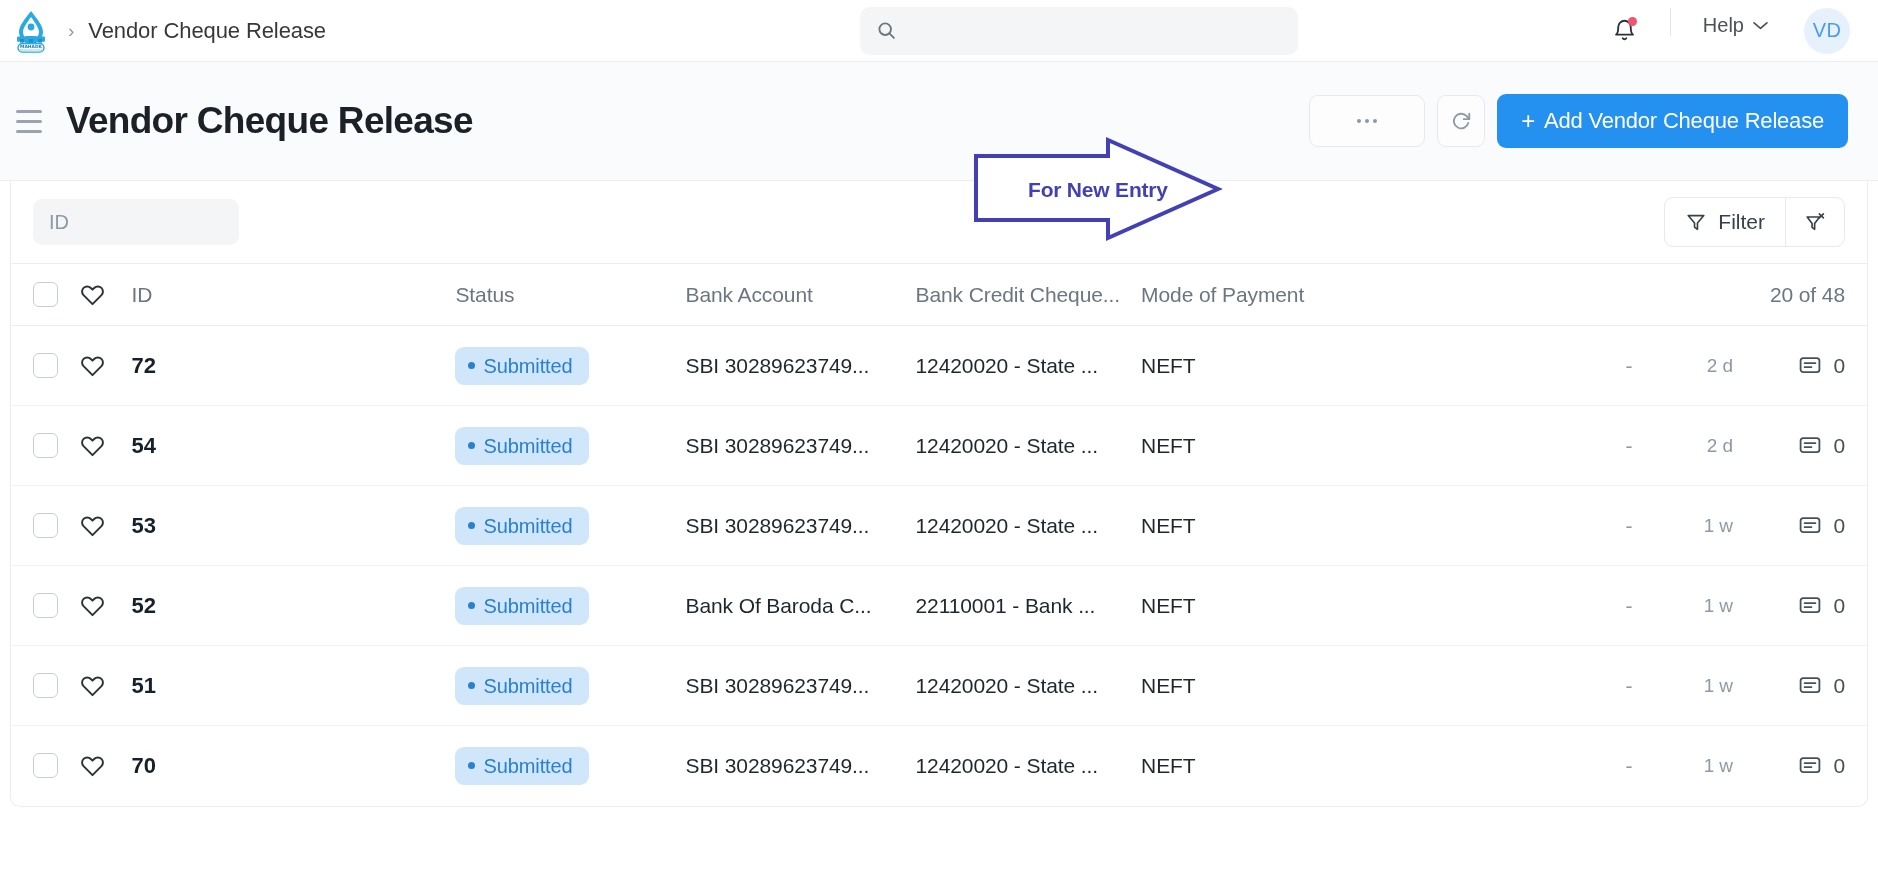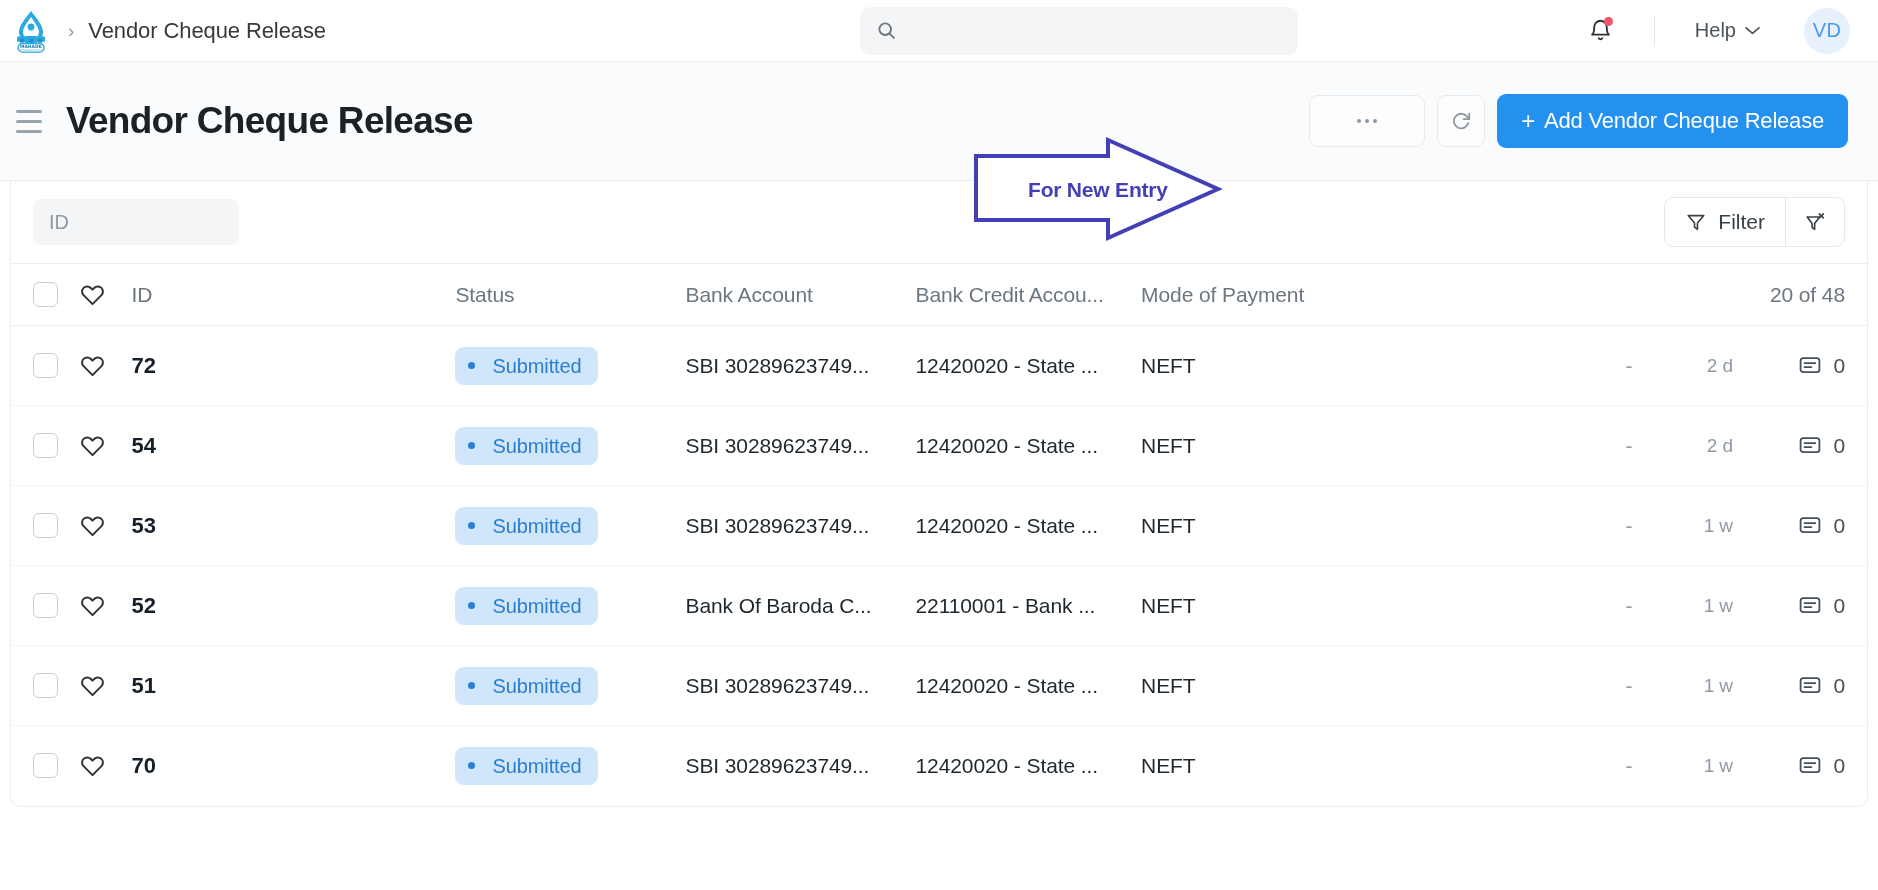--- a/index.html
+++ b/index.html
@@ -60,22 +60,22 @@
     font-family: "Liberation Sans", sans-serif;
     font-size: 20px;
     color: #687178;
     width: 100%;
   }
   .nav-search-input::placeholder { color: #77828b; opacity: 1; }
 
   .nav-right {
     margin-left: auto;
     display: flex;
-    align-items: center;
-    gap: 12px;
+    align-items: flex-start;
+    gap: 4px;
   }
   .bell-wrap {
     width: 46px; height: 46px;
     display: flex; align-items: center; justify-content: center;
     position: relative;
     border-radius: 8px;
     cursor: pointer;
   }
   .bell-wrap svg { width: 25px; height: 25px; }
   .bell-dot {
@@ -292,21 +292,21 @@
     display: block;
     cursor: pointer;
   }
   .heart { width: 25px; height: 23px; display:block; cursor: pointer; }
 
   .id-val { font-weight: 700; font-size: 22px; color: #16202a; }
 
   .badge {
     display: inline-flex;
     align-items: center;
-    gap: 17px;
+    gap: 8px;
     background: #cfe6fb;
     color: #2b7fd0;
     border-radius: 9px;
     padding: 9px 16px 9px 13px;
     font-size: 20px;
     line-height: 1;
     white-space: nowrap;
   }
   .badge .bdot {
     width: 7px; height: 7px; border-radius: 50%;
@@ -464,21 +464,21 @@
             <span class="chk"></span>
           </th>
           <th class="c-fav">
             <svg class="heart" viewBox="0 0 24 22" fill="none" stroke="#2b3338" stroke-width="1.9" stroke-linejoin="round">
               <path d="M12 20.2 3.4 11.6a4.9 4.9 0 0 1 7-6.9l1.6 1.6 1.6-1.6a4.9 4.9 0 0 1 7 6.9z"></path>
             </svg>
           </th>
           <th>ID</th>
           <th>Status</th>
           <th>Bank Account</th>
-          <th class="nowrap">Bank Credit Accou...</th>
+          <th class="nowrap">Bank Credit Cheque...</th>
           <th>Mode of Payment</th>
           <th></th>
           <th></th>
           <th class="count-cell">20 of 48</th>
         </tr>
       </thead>
 
       <tbody>
 
         <tr>

